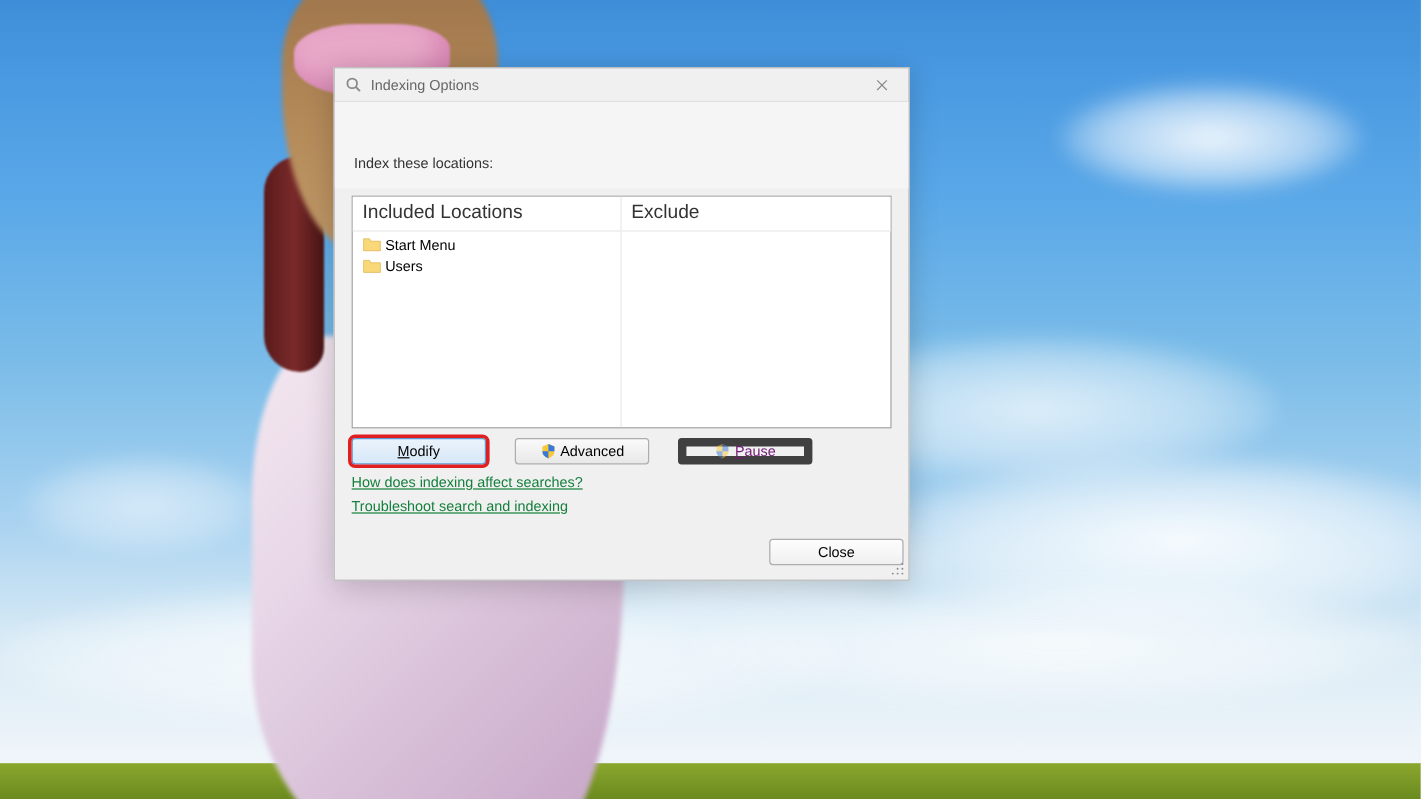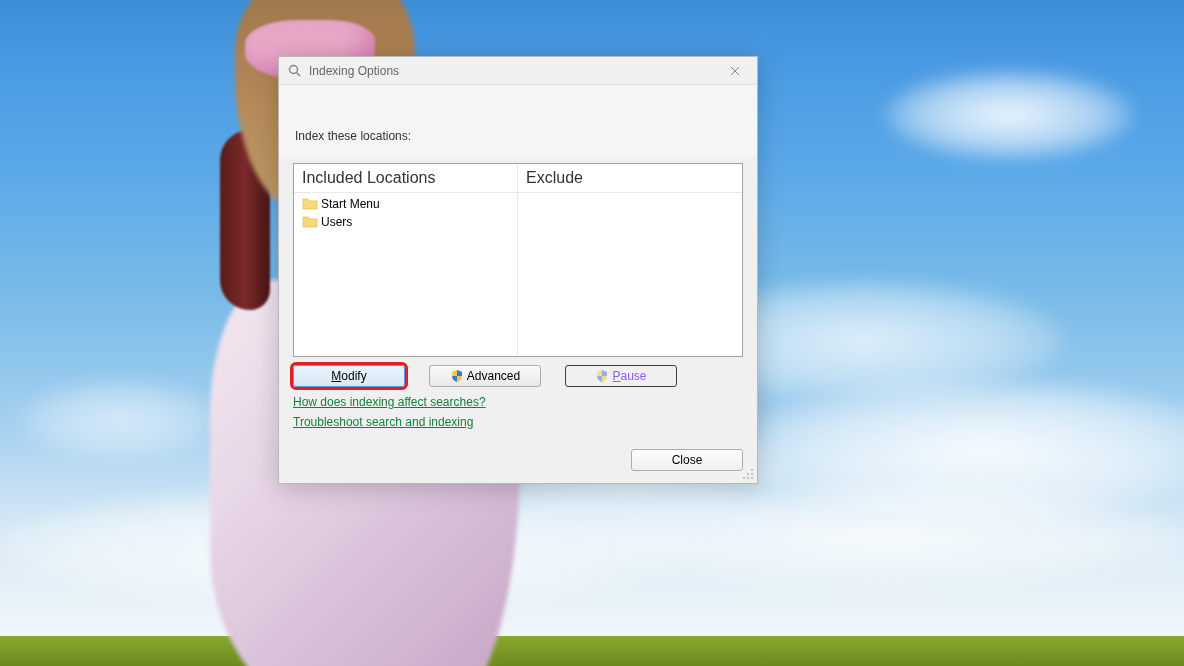--- a/index.html
+++ b/index.html
@@ -246,23 +246,23 @@
       width: 112px;
     }
     .btn .underline { text-decoration: underline; }
     .btn-modify {
       outline: 3px solid #e02020;
       outline-offset: 0px;
       background: linear-gradient(to bottom, #eaf3fb, #d8e8f8);
       border: 1px solid #5a9ad8;
     }
     .btn-pause {
-      color: #8b5cf6;
+      color: #701a75;
       background: #f0f0f0;
-      border: 1px solid #404040;
+      border: 7px solid #404040;
       cursor: default;
     }
     .shield {
       width: 14px;
       height: 14px;
       margin-right: 3px;
       flex-shrink: 0;
     }
     .links-area {
       padding: 4px 14px;
@@ -271,21 +271,21 @@
       font-size: 12px;
       color: #15803d;
       text-decoration: underline;
       cursor: pointer;
       display: block;
       margin-bottom: 6px;
     }
     .footer {
       display: flex;
       justify-content: flex-end;
-      padding: 10px 14px 12px 14px;
+      padding: 10px 4px 12px 14px;
       align-items: center;
     }
     .btn-close {
       width: 112px;
       height: 22px;
       border: 1px solid #adadad;
       background: linear-gradient(to bottom, #fdfdfd, #f0f0f0);
       border-radius: 3px;
       font-size: 12px;
       cursor: pointer;

